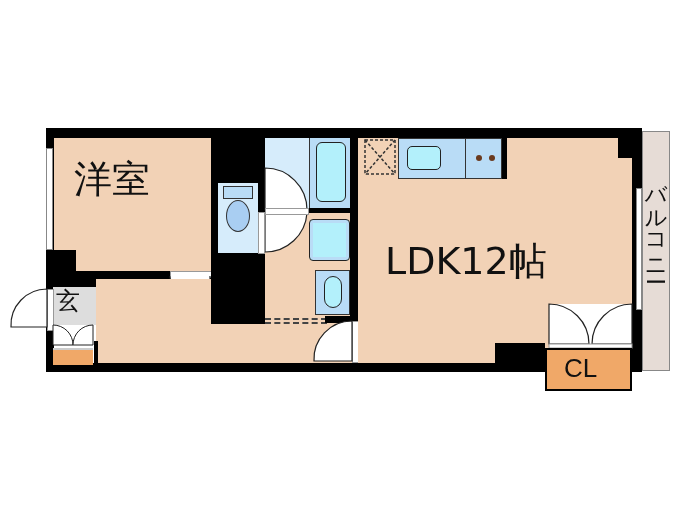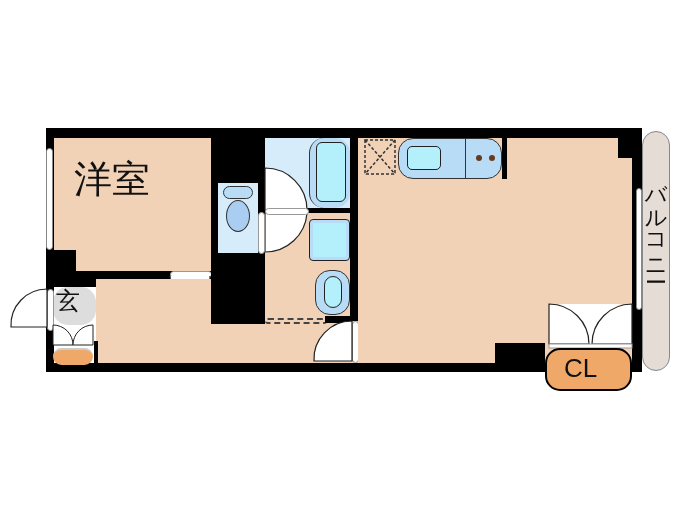--- a/index.html
+++ b/index.html
@@ -1,17 +1,17 @@
 <!DOCTYPE html>
 <html><head>
 <meta charset="utf-8">
 <style>
   html,body{margin:0;padding:0;background:#fff;}
   body{width:700px;height:525px;position:relative;overflow:hidden;font-family:"DejaVu Sans","Liberation Sans",sans-serif;}
-  .abs{position:absolute;border-radius:15px;}
+  .abs{position:absolute;}
   .wall{position:absolute;background:#000;}
   .floor{position:absolute;background:#f2d2b6;}
   .wet{position:absolute;background:#d6ecfb;}
   .label{position:absolute;color:#111;line-height:1;white-space:nowrap;}
   svg{position:absolute;overflow:visible;}
 </style>
 </head>
 <body>
 
 <div class="abs" style="left:0;top:0;width:700px;height:525px;">
@@ -75,20 +75,21 @@
       <line x1="32" y1="2" x2="2" y2="36" stroke="#333" stroke-width="1.5" stroke-dasharray="3,2"></line>
     </svg>
   </div>
   <div class="abs" style="left:398px;top:138px;width:104px;height:41px;background:#b9dcf6;border:1px solid #333;box-sizing:border-box;"></div>
   <div class="abs" style="left:407px;top:146px;width:34px;height:24px;background:#b3f0fb;border:1.5px solid #222;border-radius:5px;box-sizing:border-box;"></div>
   <div class="abs" style="left:465px;top:138px;width:1px;height:41px;background:#333;"></div>
   <div class="abs" style="left:476px;top:155px;width:6px;height:6px;background:#6a3a1e;border-radius:50%;"></div>
   <div class="abs" style="left:489px;top:155px;width:6px;height:6px;background:#6a3a1e;border-radius:50%;"></div>
   <div class="wall" style="left:502px;top:138px;width:5px;height:41px;"></div>
 
+  <div class="label" style="left:385px;top:242px;font-size:38px;">LDK12帖</div>
 
   <div class="wall" style="left:495px;top:343px;width:50px;height:20px;"></div>
   <div class="abs" style="left:549px;top:304px;width:83px;height:44px;background:#fff;"></div>
   <svg width="84" height="46" style="left:549px;top:302px;">
     <path d="M0,2 A40,40 0 0 1 40,42 L0,42 Z" fill="#fff" stroke="#222" stroke-width="1.2"></path>
     <path d="M83,2 A40,40 0 0 0 43,42 L83,42 Z" fill="#fff" stroke="#222" stroke-width="1.2"></path>
     <rect x="0" y="42" width="83" height="4" fill="#fff" stroke="#999" stroke-width="1"></rect>
   </svg>
   <div class="abs" style="left:545px;top:348px;width:87px;height:43px;background:#f0a868;border:2px solid #000;box-sizing:border-box;"></div>
   <div class="label" style="left:564px;top:355px;font-size:26px;font-family:Liberation Sans, sans-serif;">CL</div>

